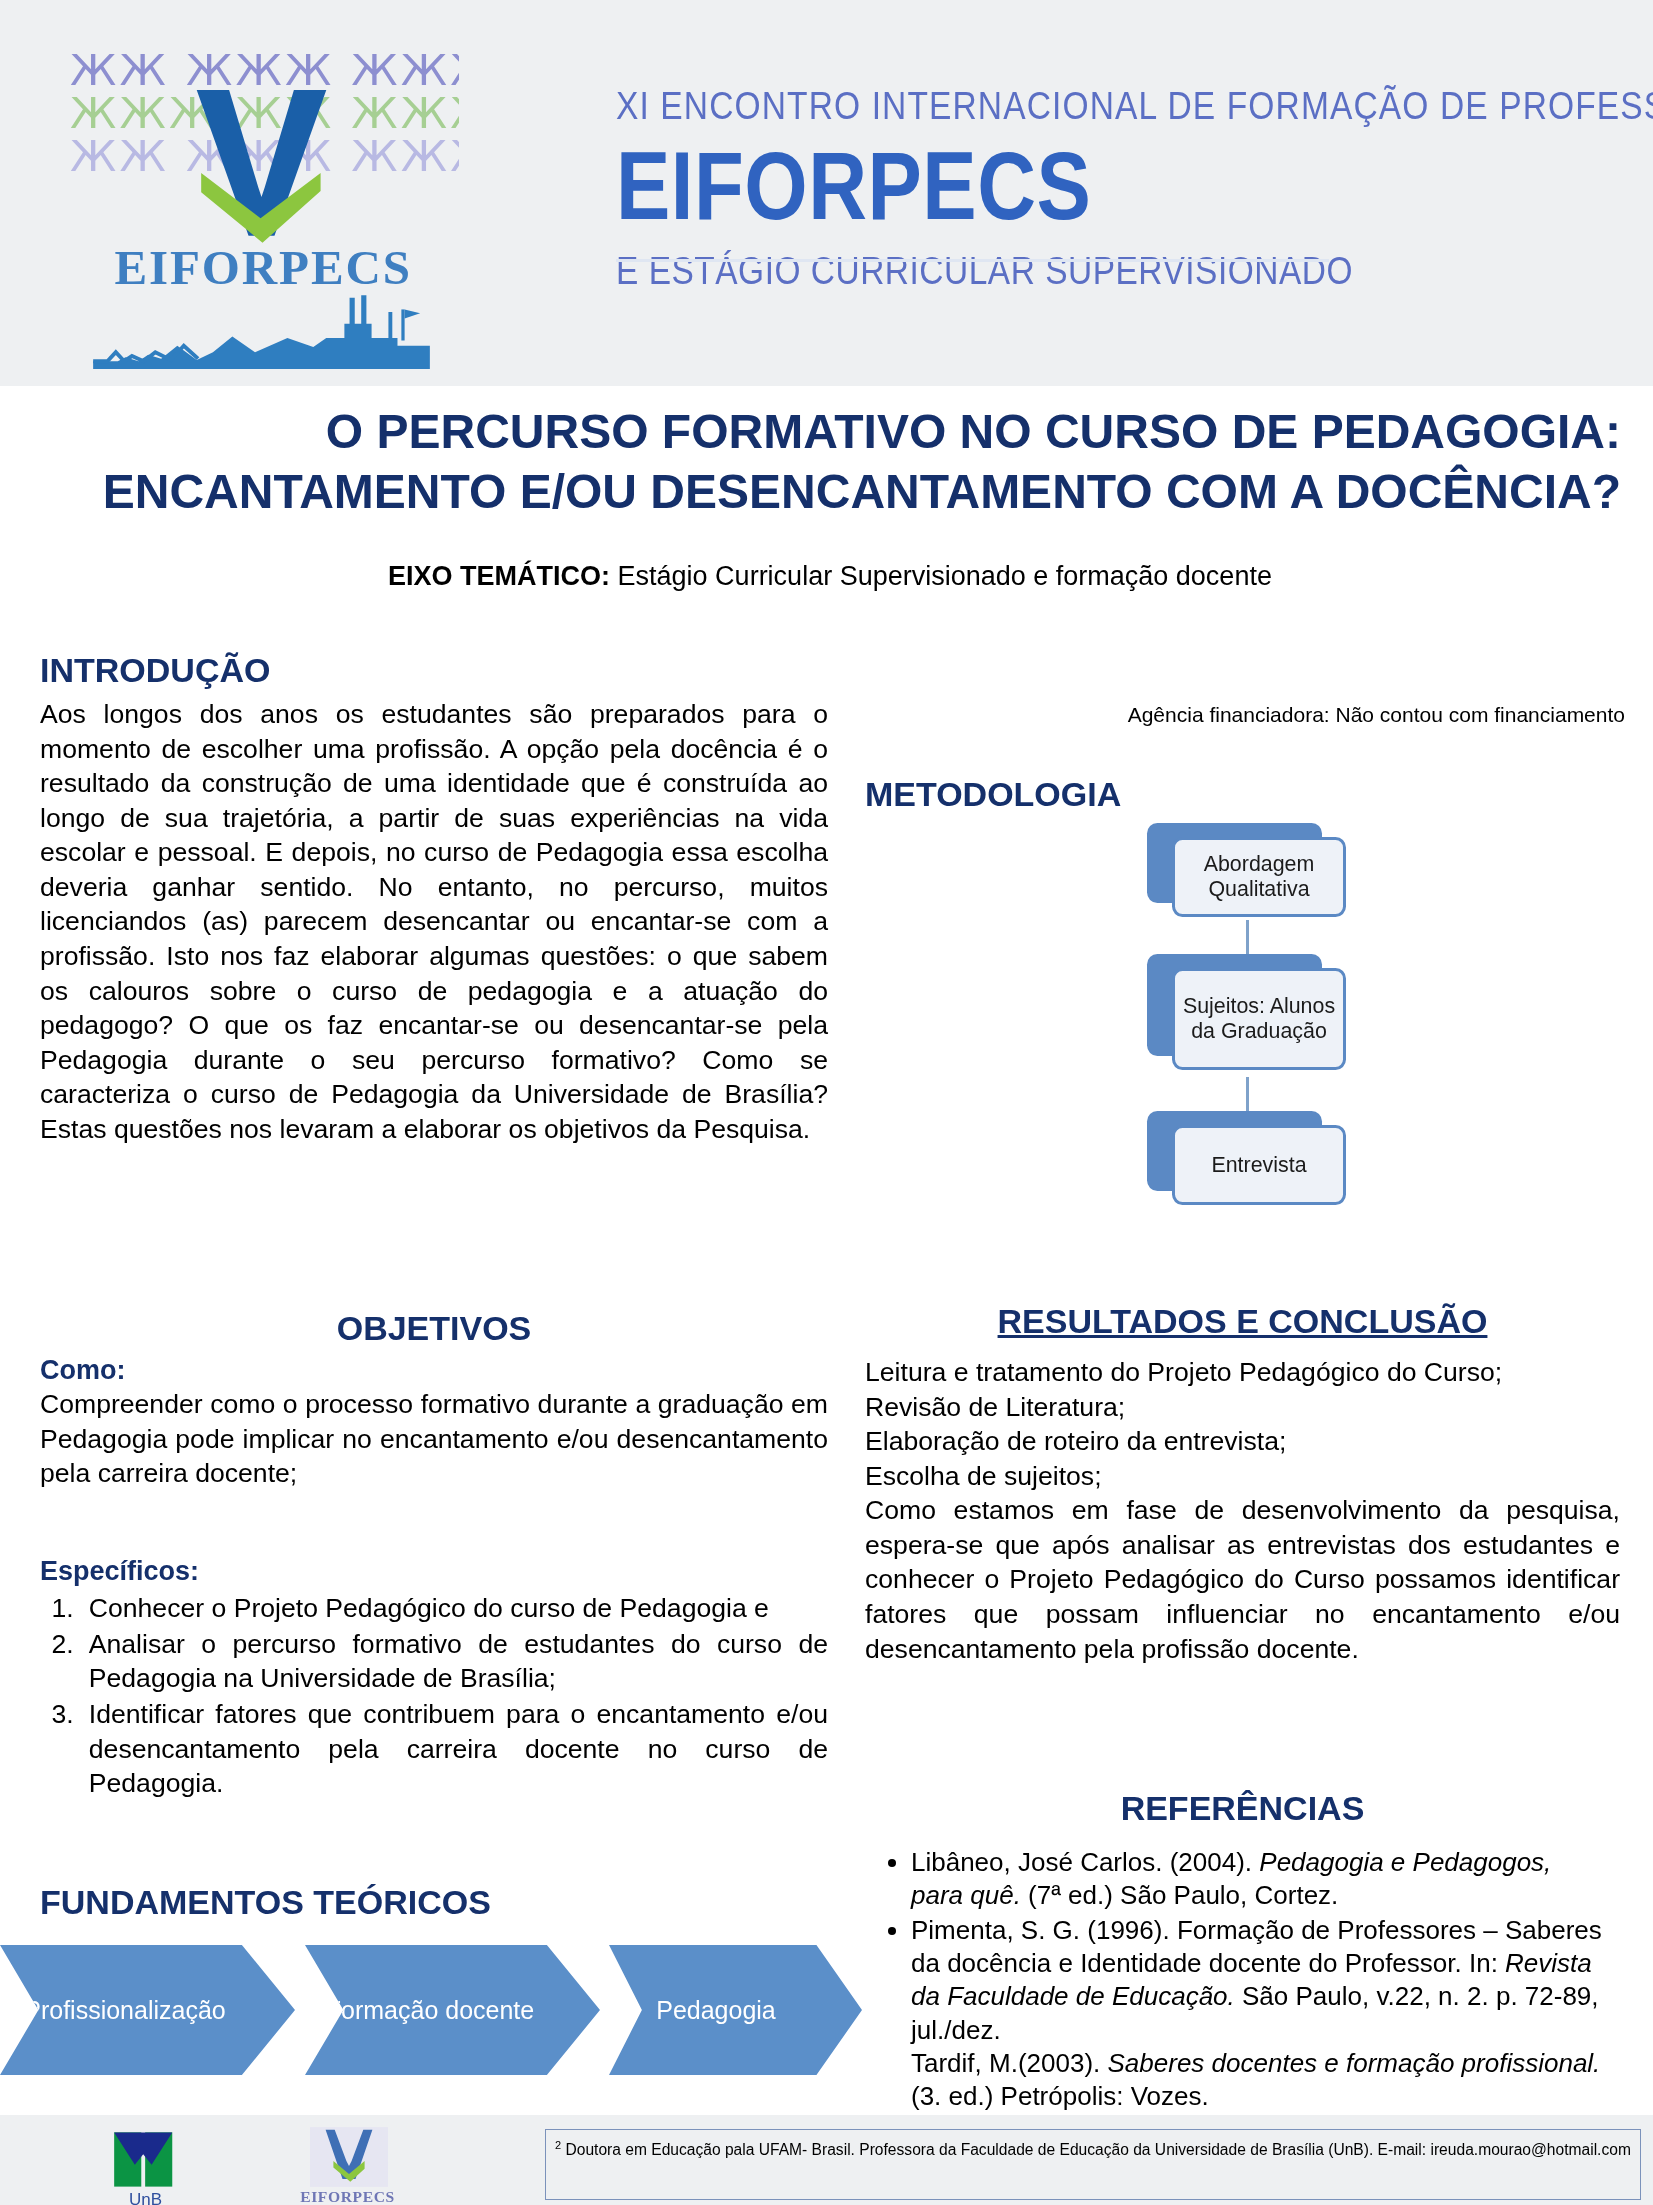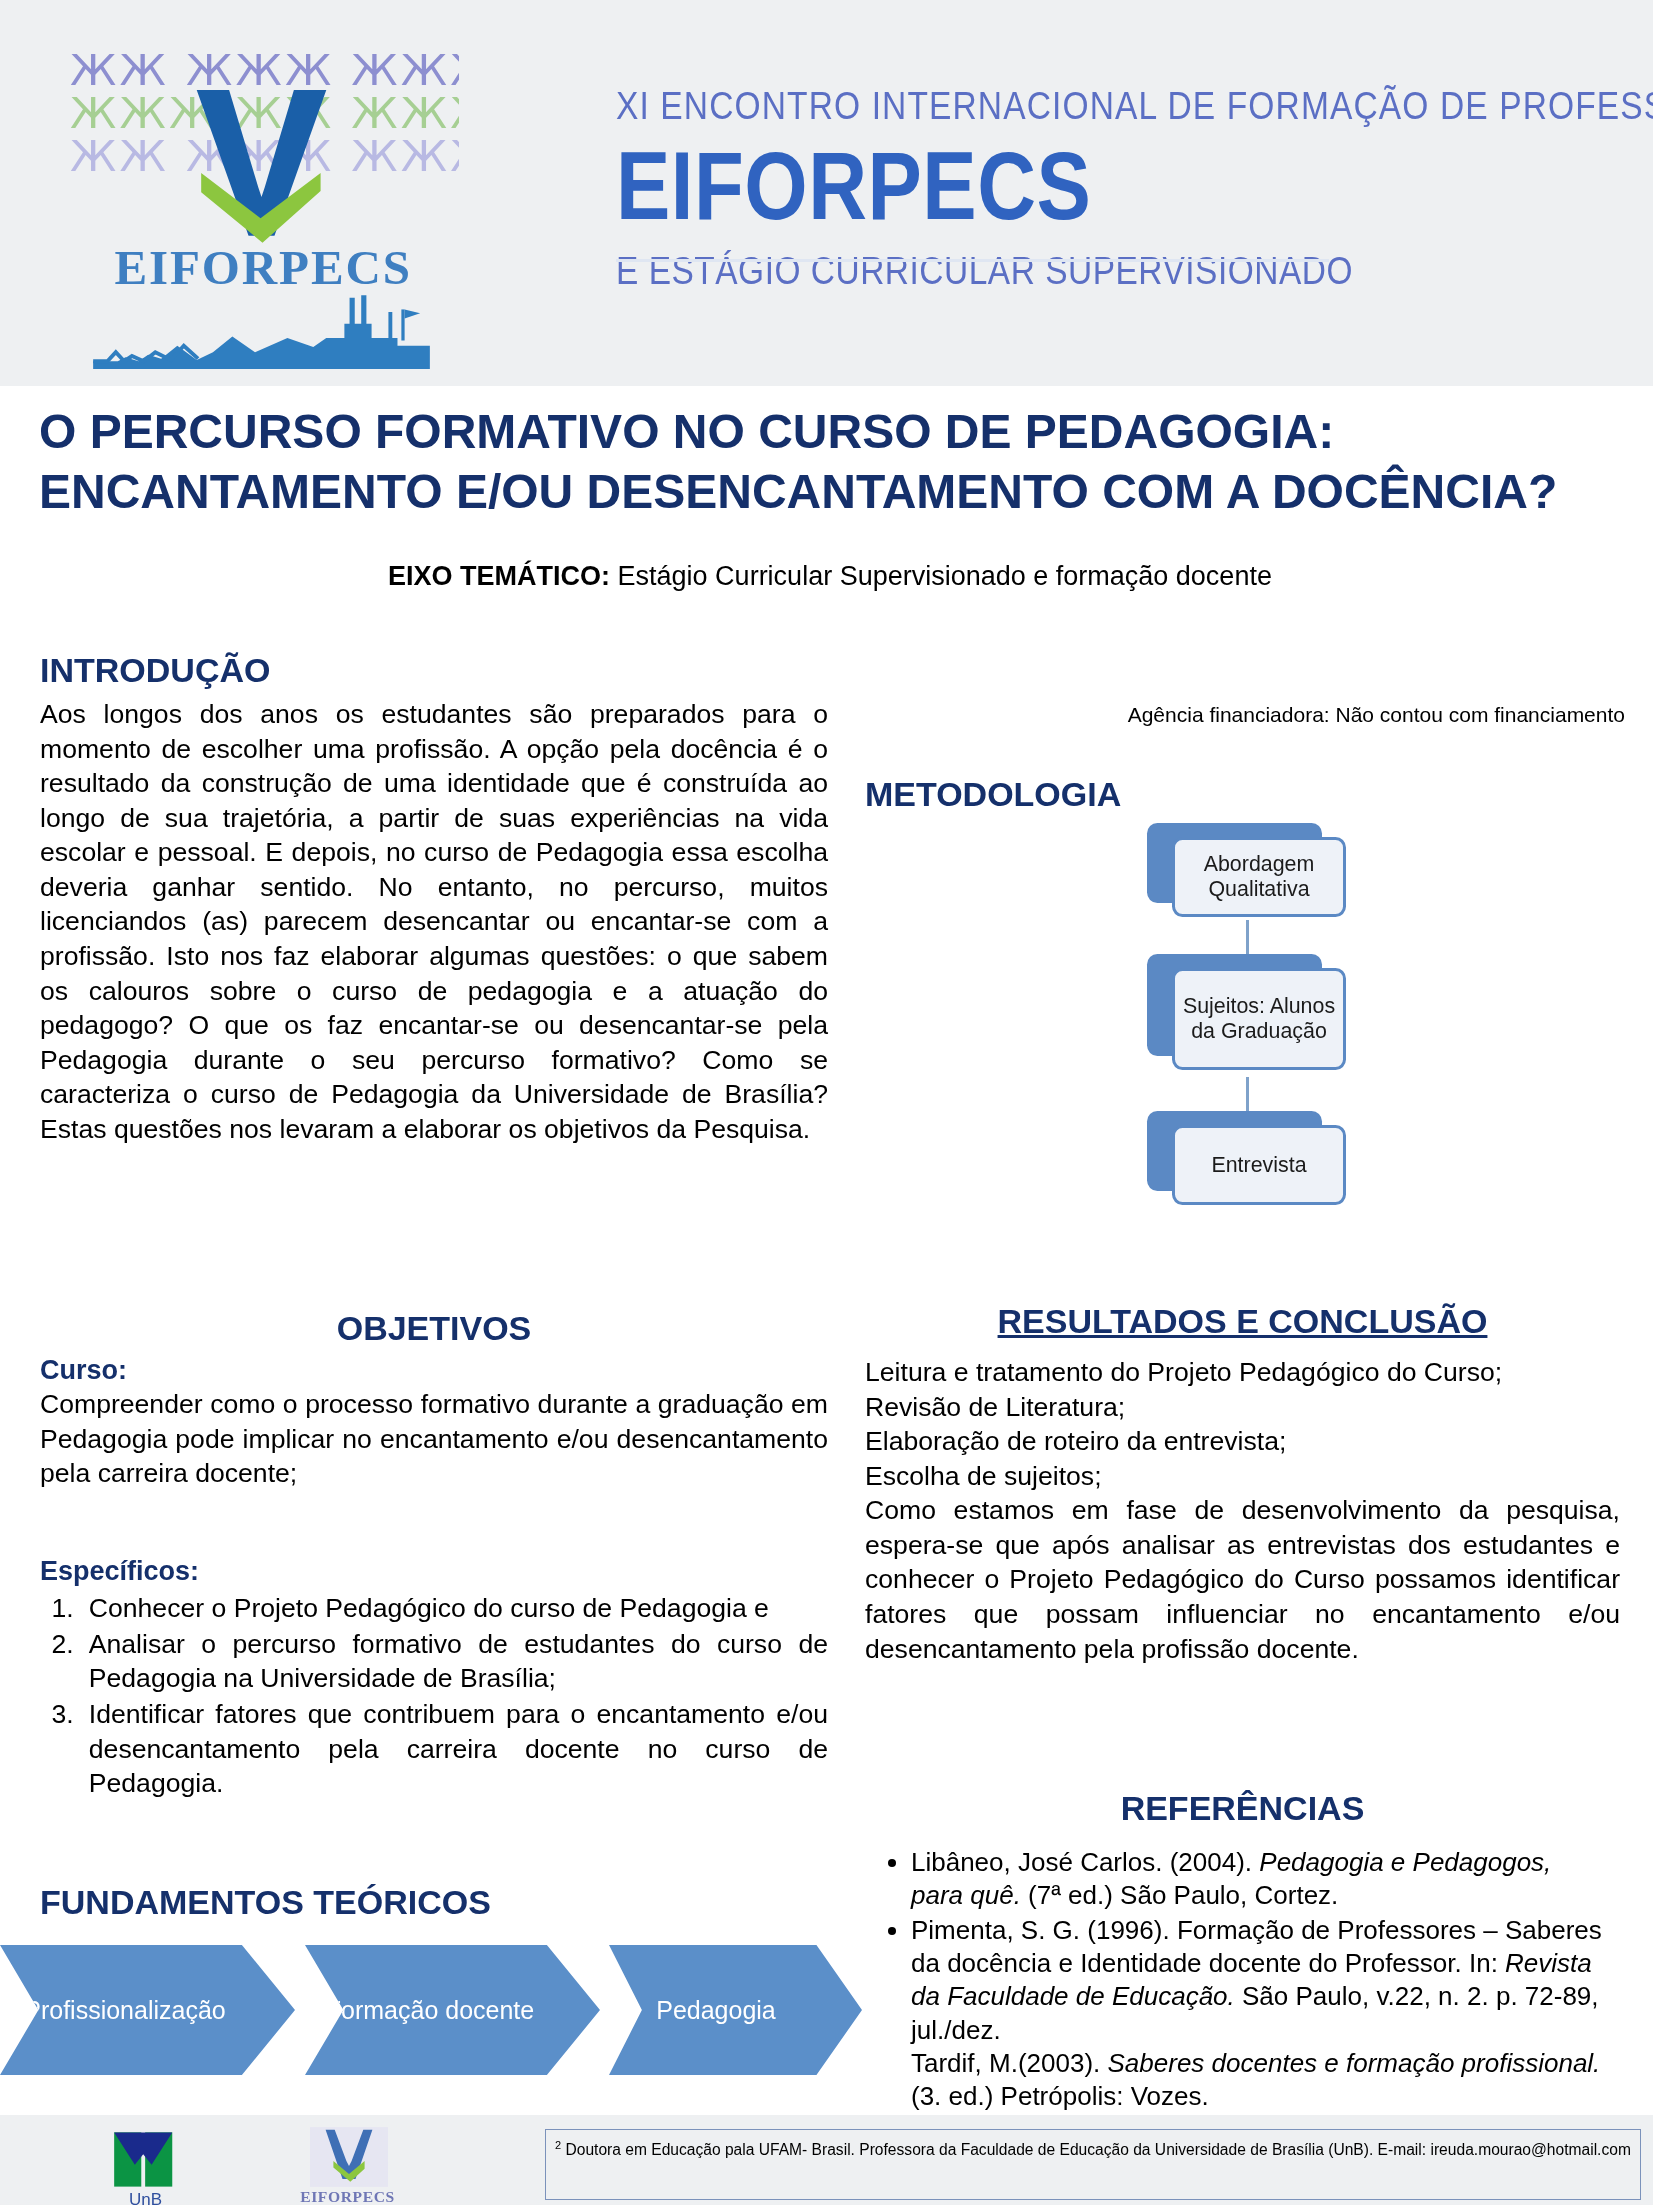--- a/index.html
+++ b/index.html
@@ -112,21 +112,21 @@
     left: 616px; top: 259px;
     width: 713px; height: 2.6px;
     background: #dfe6f2;
   }
 
   
   .title-wrap {
     position: absolute;
     left: 39px; top: 402px;
     width: 1582px;
-    text-align: left;
+    text-align: right;
   }
   .poster-title {
     font-family: "Liberation Sans Narrow", "Liberation Sans", sans-serif;
     font-weight: bold;
     font-size: 48px;
     line-height: 1.24;
     color: #15306b;
     letter-spacing: 0px;
   }
   .eixo {
@@ -407,21 +407,21 @@
   <div class="eixo">
     <b>EIXO TEMÁTICO:</b><span> Estágio Curricular Supervisionado e formação docente</span>
   </div>
 
   <div class="funding">Agência financiadora: Não contou com financiamento</div>
 
   <div class="col-left sec-h" id="introducao-head">INTRODUÇÃO</div>
   <div class="col-left body-txt" id="introducao-body">Aos longos dos anos os estudantes são preparados para o momento de escolher uma profissão. A opção pela docência é o resultado  da construção de uma identidade que é construída ao longo de sua trajetória, a partir de suas experiências na vida escolar e pessoal. E depois, no curso de Pedagogia essa escolha deveria ganhar sentido. No entanto, no percurso, muitos licenciandos (as)  parecem desencantar ou encantar-se com a profissão. Isto nos faz elaborar algumas questões: o que sabem os calouros sobre o curso de pedagogia e a atuação do pedagogo? O que os faz encantar-se ou desencantar-se pela Pedagogia durante o seu percurso formativo? Como se caracteriza o curso de Pedagogia da Universidade de Brasília? Estas questões nos levaram a elaborar os objetivos da Pesquisa.</div>
 
   <div class="col-left sec-h center" id="objetivos-head">OBJETIVOS</div>
-  <div class="col-left sub-h" id="objetivos-geral-label">Curso:</div>
+  <div class="col-left sub-h" id="objetivos-geral-label">Como:</div>
   <div class="col-left body-txt" id="objetivos-geral-body">Compreender como o processo formativo durante a graduação em Pedagogia pode implicar no encantamento e/ou desencantamento pela carreira docente;</div>
   <div class="col-left sub-h" id="objetivos-espec-label">Específicos:</div>
   <div class="col-left" id="objetivos-espec-list">
     <ol class="espec">
       <li>Conhecer o Projeto Pedagógico do curso de Pedagogia e</li>
       <li>Analisar o percurso formativo de estudantes do curso de Pedagogia na Universidade de Brasília;</li>
       <li>Identificar fatores que contribuem para o encantamento e/ou desencantamento pela carreira docente no curso de Pedagogia.</li>
     </ol>
   </div>
 

